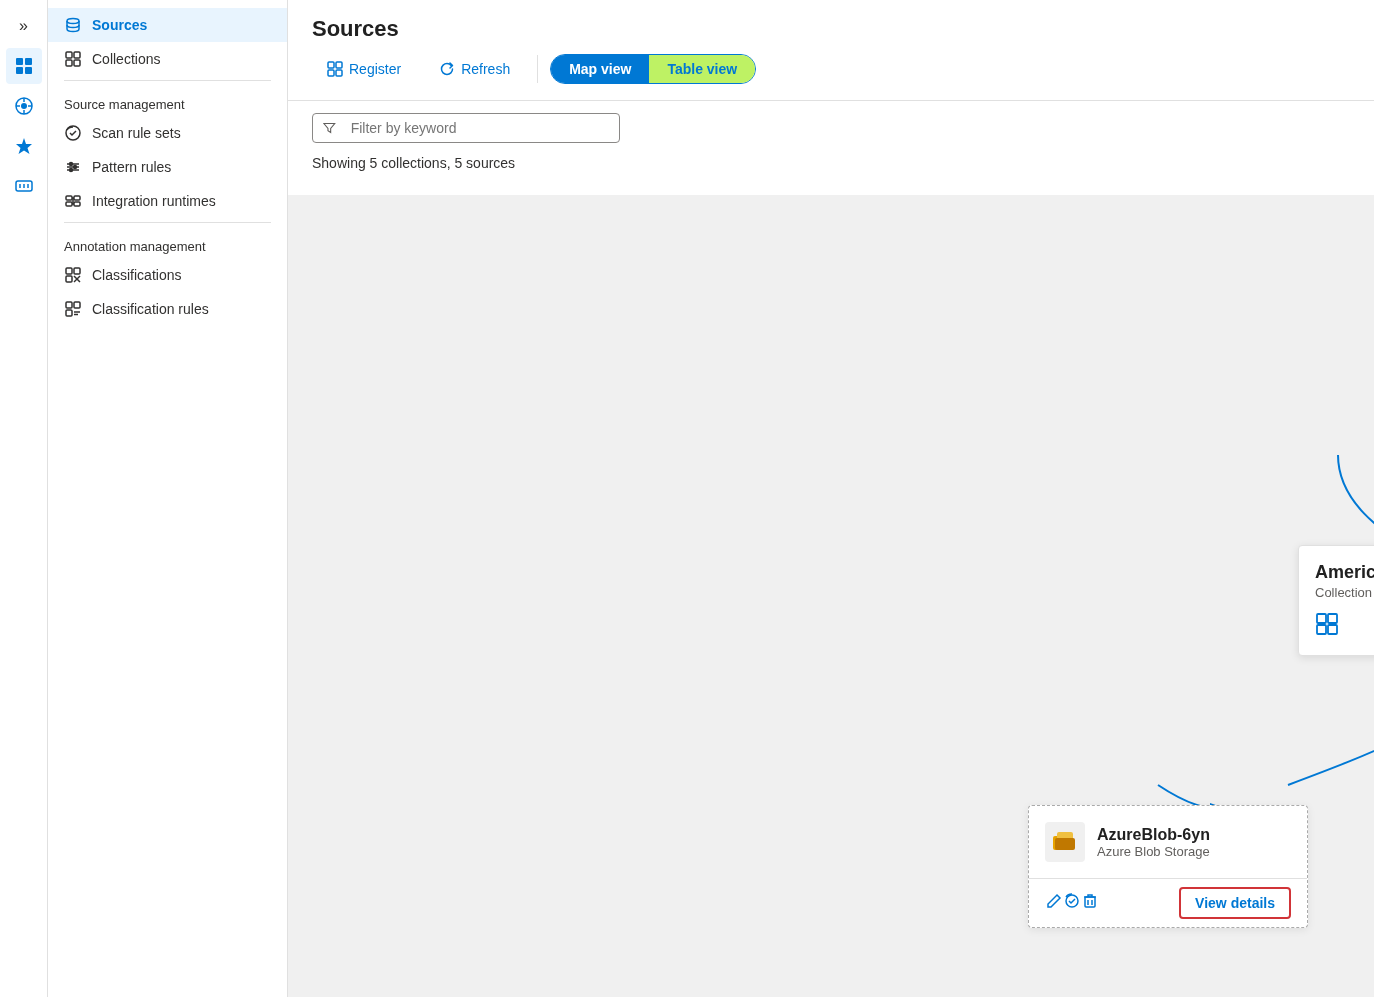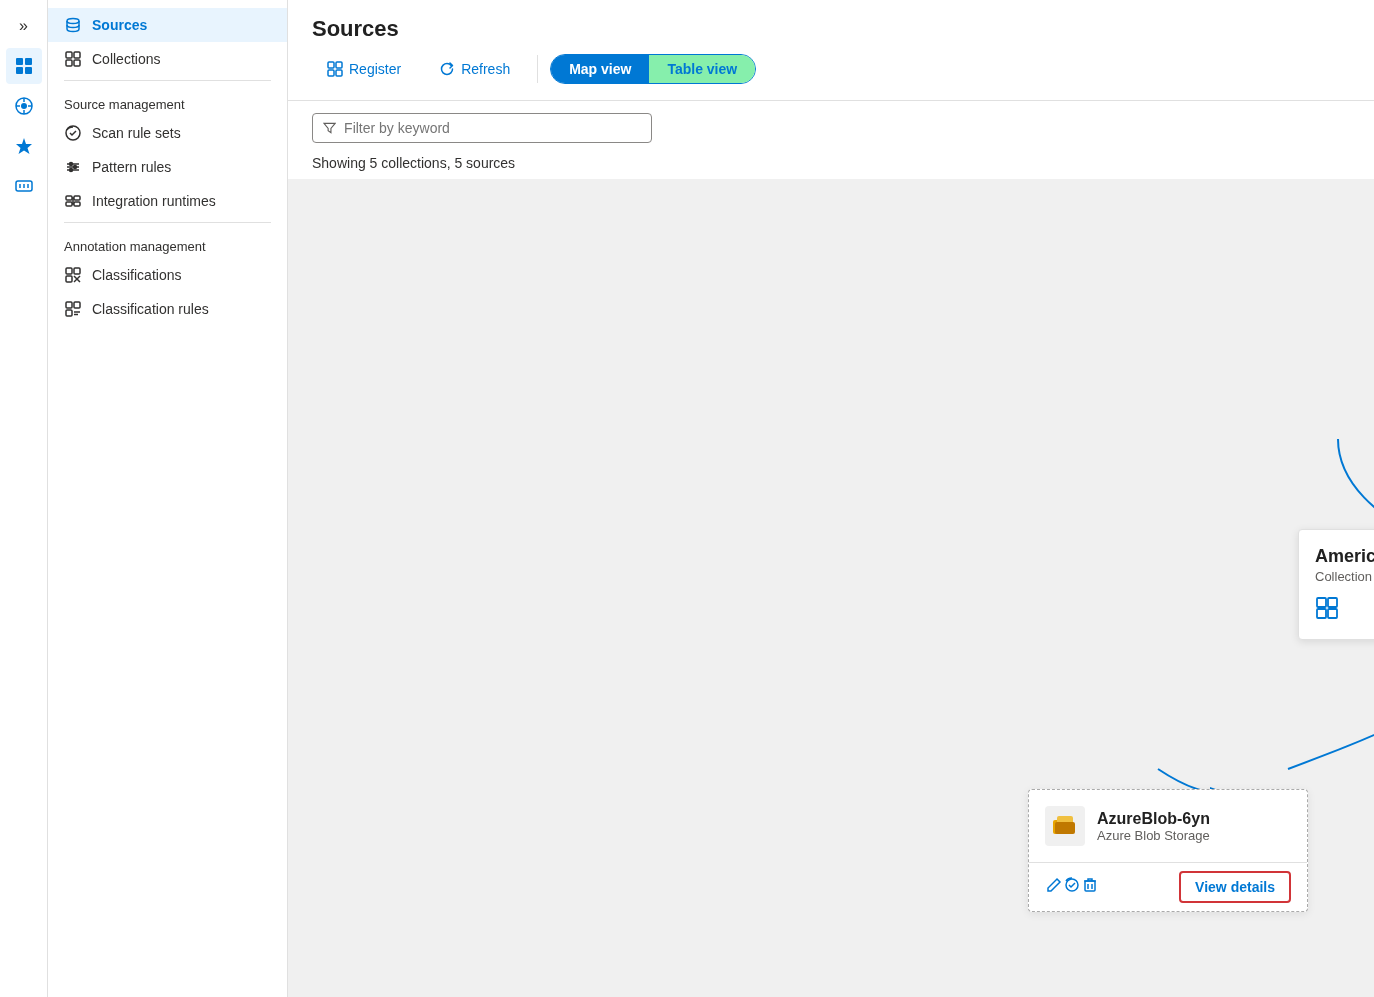--- a/index.html
+++ b/index.html
@@ -121,49 +121,49 @@
       font-size: 14px;
       border: none;
       outline: none;
       font-weight: bold;
     }
     .view-btn.active {
       background: #0078d4;
       color: #fff;
     }
     .view-btn.inactive {
-      background: #86efac;
+      background: #bef264;
       color: #0078d4;
       text-align: right;
     }
 
     
     .filter-bar {
       padding: 12px 24px 8px 24px;
     }
     .filter-input-wrap {
       display: flex;
       align-items: center;
       border: 1px solid #8a8886;
       border-radius: 4px;
       padding: 6px 10px;
-      width: 340px;
-      gap: 8px;
+      width: 308px;
+      gap: 15px;
       background: #fff;
     }
     .filter-input-wrap input {
       border: none;
       outline: none;
       font-size: 14px;
       color: #605e5c;
       width: 100%;
       background: transparent;
     }
     .showing-text {
-      padding: 4px 24px 8px 24px;
+      padding: 4px 24px 24px 24px;
       font-size: 14px;
       color: #323130;
     }
 
     
     .map-area {
       flex: 1;
       background: #f0f0f0;
       position: relative;
       overflow: hidden;

